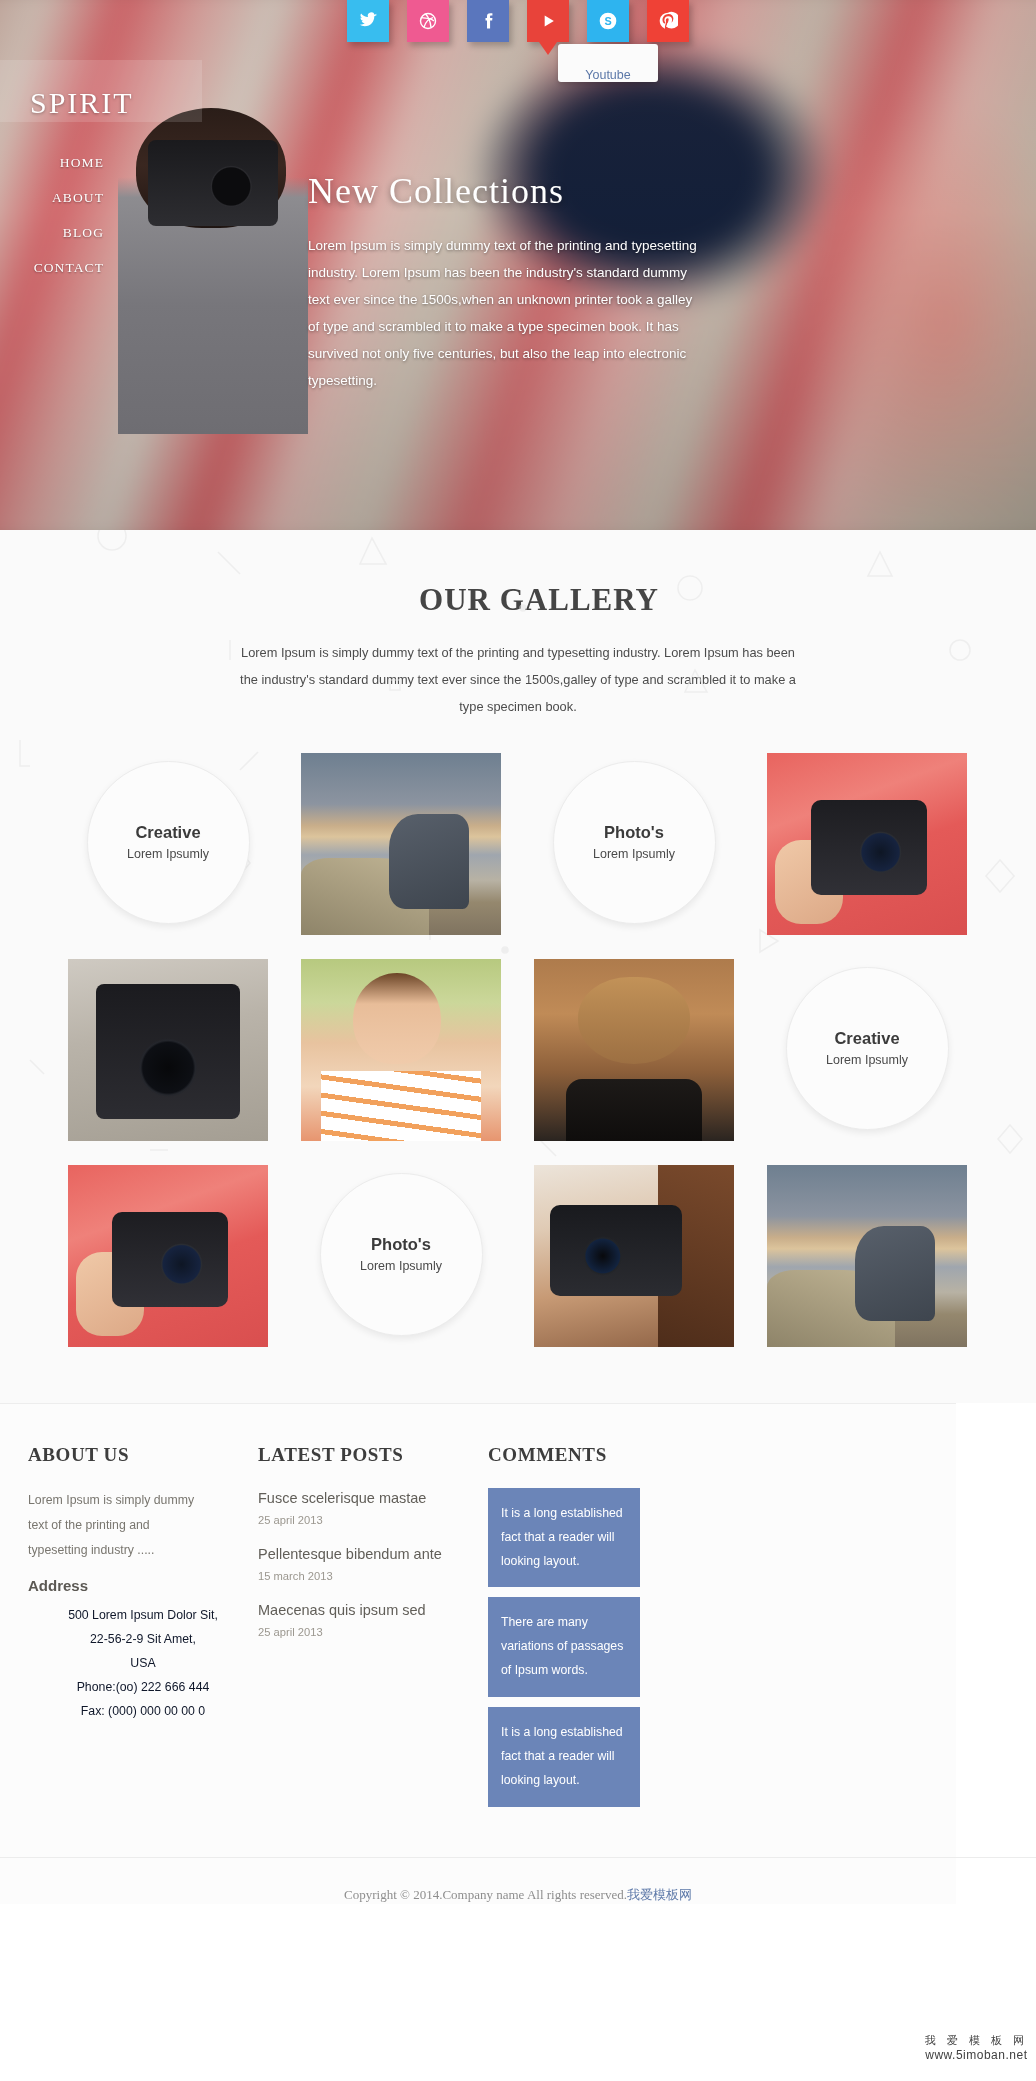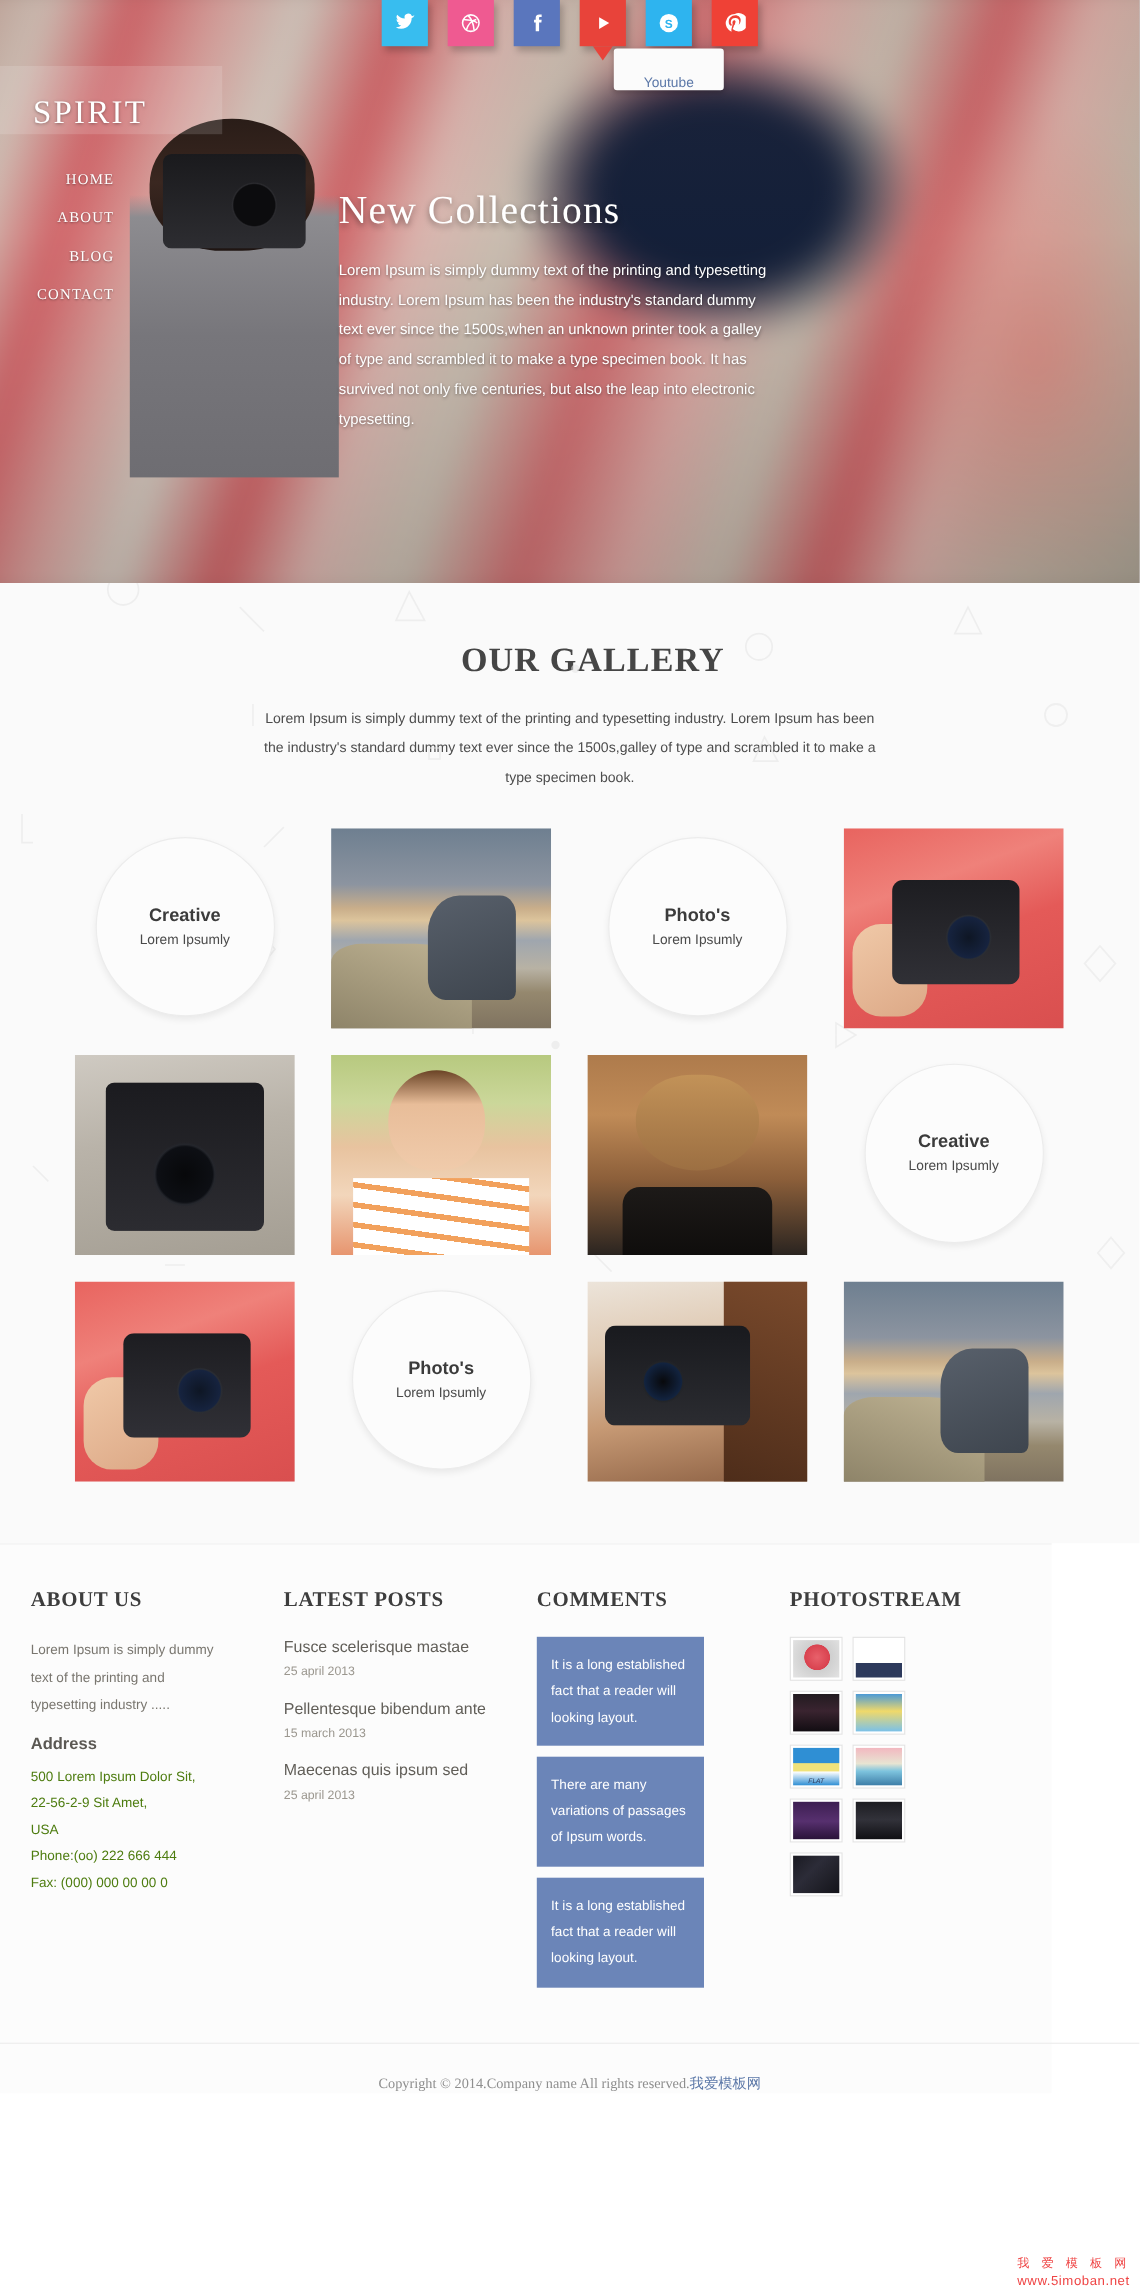--- a/index.html
+++ b/index.html
@@ -243,21 +243,21 @@
   }
   .col-title {
     font-family: "Liberation Serif", serif;
     font-size: 19px; font-weight: bold;
     letter-spacing: .6px;
     color: #3d3d3d;
     margin-bottom: 22px;
   }
   .about-p { font-size: 12.3px; line-height: 2.05; color: #79766f; width: 180px; margin-bottom: 14px;}
   .addr-h { font-size: 15px; color: #5b5853; margin-bottom: 10px;}
-  .addr-p { font-size: 12.3px; line-height: 1.95; color: #4d7c0f; }
+  .addr-p { font-size: 12.3px; line-height: 1.95; color: #0f172a; text-align: center; }
   .post { margin-bottom: 18px; }
   .post a { display:block; font-size: 14.5px; color: #615e58; line-height: 1.45; text-decoration: none; cursor: pointer;}
   .post span { display:block; font-size: 11.2px; color: #9b978f; margin-top: 5px; }
   .comment {
     width: 152px;
     color: #fff;
     font-size: 12.3px;
     line-height: 1.95;
     padding: 14px 13px;
     margin-bottom: 10px;
@@ -288,22 +288,23 @@
     text-align: center;
   }
   .copyright {
     font-family: "Liberation Serif", serif;
     font-size: 13px;
     color: #8e8e8e;
   }
   .copyright a { color: #5c78a8; text-decoration: none; cursor: pointer; }
   .watermark {
     position: absolute;
-    right: 8px; bottom: 0;
-    color: #ef4444;
+    right: 8px; bottom: 18px;
+    text-align: center;
+    color: #404040;
     line-height: 1.25;
   }
   .wm1 { font-size: 11px; letter-spacing: 4px; }
   .wm2 { font-size: 12px; letter-spacing: .5px; }
 </style>
 </head>
 <body>
 
 <div class="hero">
   <div class="hero-bg"></div>
@@ -518,52 +519,20 @@
 
     <div>
       <h3 class="col-title">COMMENTS</h3>
       <div id="comments-list">
           <div class="comment" style="background: rgb(107, 133, 184);">It is a long established fact that a reader will looking layout.</div>
           <div class="comment" style="background: rgb(107, 133, 184);">There are many variations of passages of Ipsum words.</div>
           <div class="comment" style="background: rgb(107, 133, 184);">It is a long established fact that a reader will looking layout.</div>
         </div>
     </div>
 
-    <div>
-      <h3 class="col-title">PHOTOSTREAM</h3>
-      <div class="stream" id="stream-grid">
-          <div class="thumb">
-            <i class="t1"></i>
-          </div>
-          <div class="thumb">
-            <i class="t2" style="font-size: 6px; display: flex; align-items: flex-end; justify-content: center; color: rgb(45, 58, 92);">ACCURAS</i>
-          </div>
-          <div class="thumb">
-            <i class="t3"></i>
-          </div>
-          <div class="thumb">
-            <i class="t4"></i>
-          </div>
-          <div class="thumb">
-            <i class="t5" style="font-size: 6px; display: flex; align-items: flex-end; justify-content: center; color: rgb(45, 58, 92);">FLAT</i>
-          </div>
-          <div class="thumb">
-            <i class="t6"></i>
-          </div>
-          <div class="thumb">
-            <i class="t7"></i>
-          </div>
-          <div class="thumb">
-            <i class="t8"></i>
-          </div>
-          <div class="thumb">
-            <i class="t9"></i>
-          </div>
-        </div>
-    </div>
   </div>
 
   <div class="copyright-bar">
     <span class="copyright"><span>Copyright © 2014.Company name All rights reserved.</span><a>我爱模板网</a></span>
   </div>
 </div>
 
 <div class="watermark">
   <div class="wm1">我 爱 模 板 网</div>
   <div class="wm2">www.5imoban.net</div>

